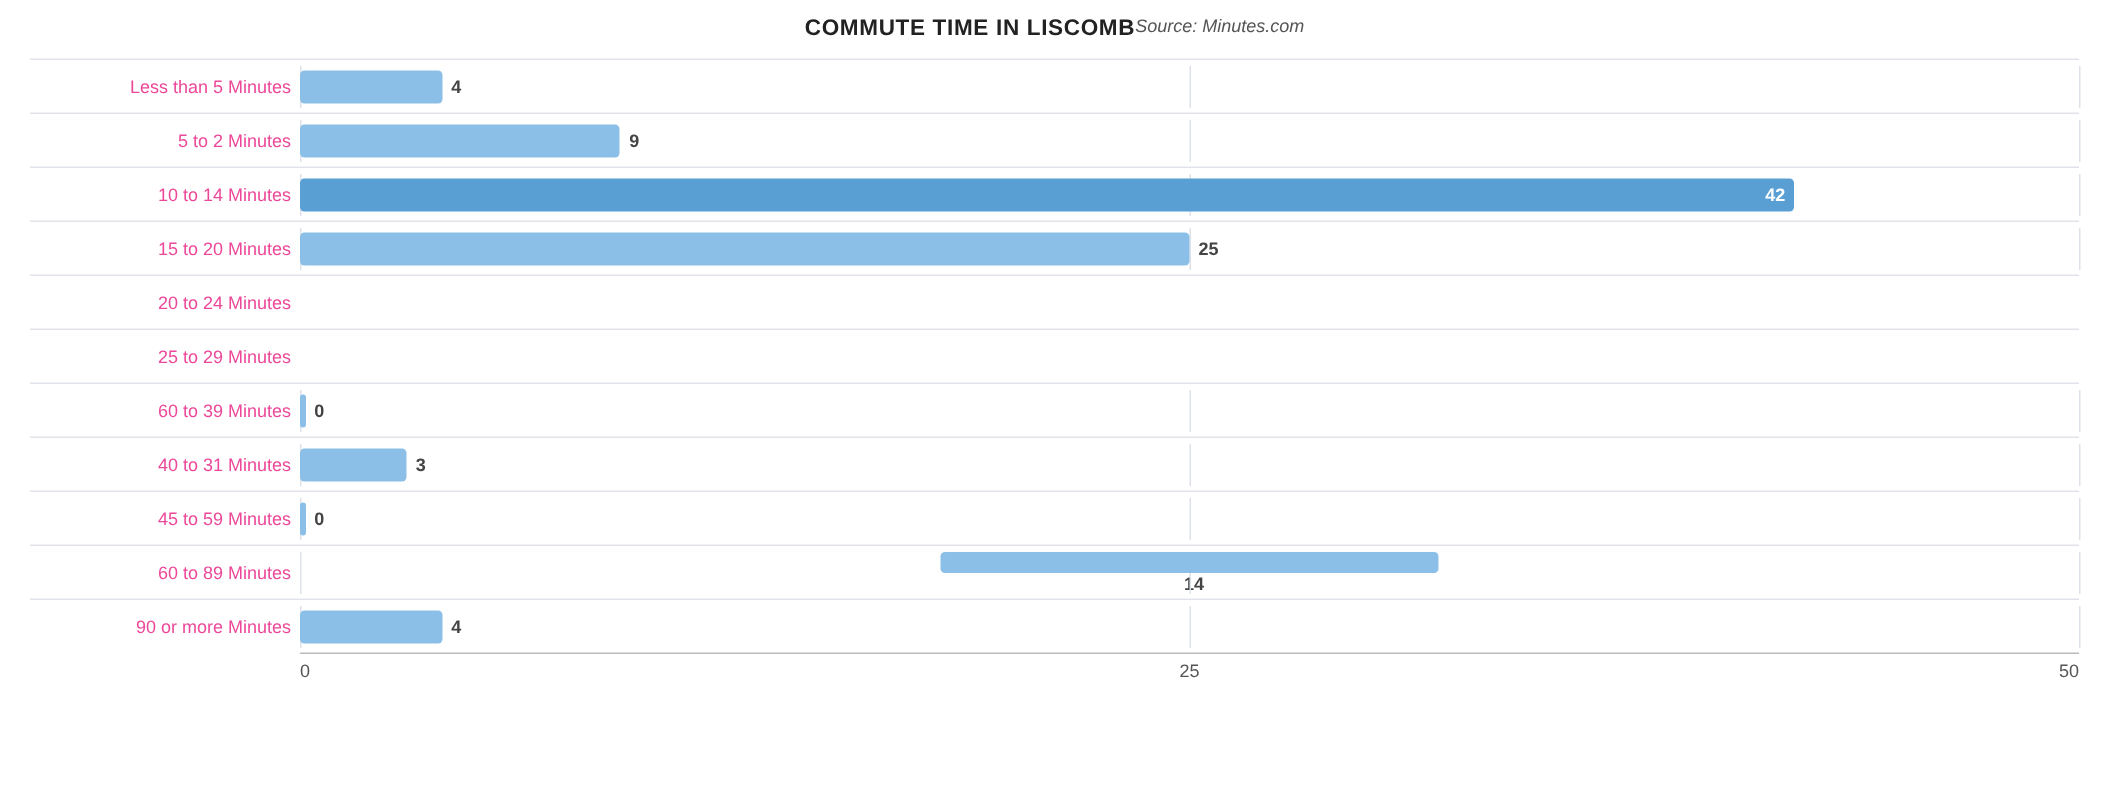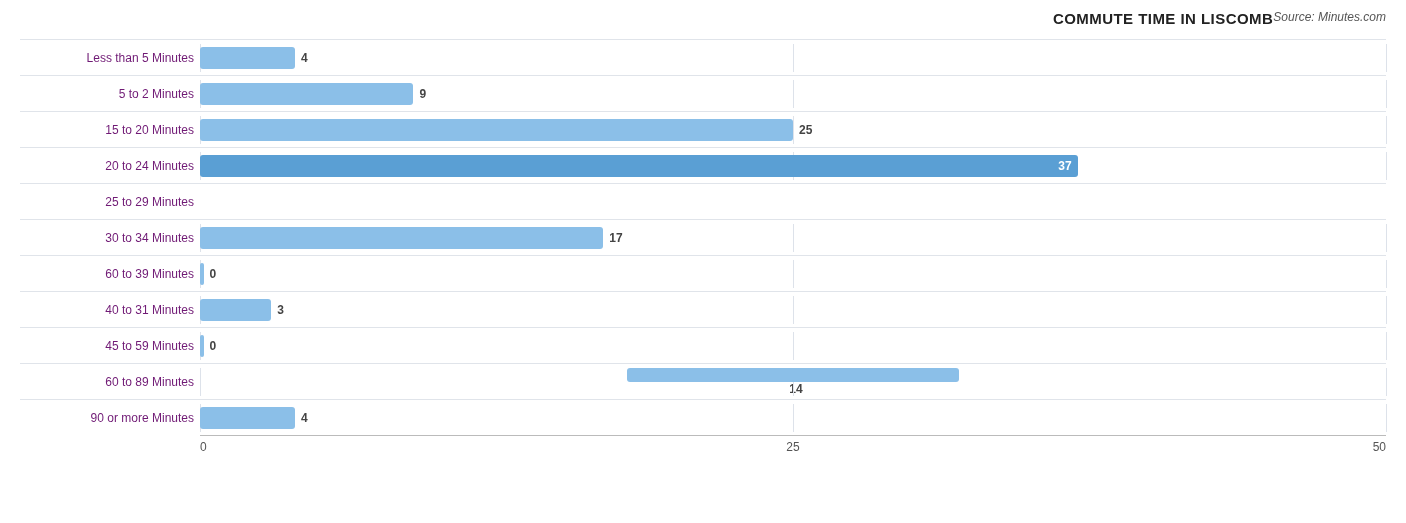--- a/index.html
+++ b/index.html
@@ -8,21 +8,21 @@
       background: #fff;
       padding: 10px 20px;
       width: 1406px;
     }
     .chart-container {
       width: 100%;
       background: #fff;
     }
     .chart-header {
       display: flex;
-      justify-content: flex-end;
+      justify-content: center;
       align-items: flex-start;
       margin-bottom: 12px;
     }
     .chart-title {
       font-size: 15px;
       font-weight: bold;
       color: #222;
       letter-spacing: 0.03em;
       text-transform: uppercase;
     }
@@ -42,21 +42,21 @@
       min-height: 36px;
       position: relative;
     }
     .bar-row:last-of-type {
       
     }
     .bar-label {
       width: 180px;
       min-width: 180px;
       font-size: 12px;
-      color: #701a75;
+      color: #ec4899;
       padding-right: 6px;
       text-align: right;
     }
     .bar-area {
       flex: 1;
       position: relative;
       height: 28px;
       display: flex;
       align-items: center;
     }
@@ -124,52 +124,45 @@
         <div class="bar-label">5 to 2 Minutes</div>
         <div class="bar-area" style="position: relative;">
           <div class="grid-line" style="left: 0%;"></div>
           <div class="grid-line" style="left: 50%;"></div>
           <div class="grid-line" style="left: 100%;"></div>
           <div class="bar-fill" style="width: 18%;"></div>
           <span class="bar-value-outside">9</span>
         </div>
       </div>
       <div class="bar-row">
+        <div class="bar-label">10 to 14 Minutes</div>
+        <div class="bar-area" style="position: relative;">
+          <div class="grid-line" style="left: 0%;"></div>
+          <div class="grid-line" style="left: 50%;"></div>
+          <div class="grid-line" style="left: 100%;"></div>
+          <div class="bar-fill highlight" style="width: 84%;">
+            <span class="bar-value-inside">42</span>
+          </div>
+        </div>
+      </div>
+      <div class="bar-row">
         <div class="bar-label">15 to 20 Minutes</div>
         <div class="bar-area" style="position: relative;">
           <div class="grid-line" style="left: 0%;"></div>
           <div class="grid-line" style="left: 50%;"></div>
           <div class="grid-line" style="left: 100%;"></div>
           <div class="bar-fill" style="width: 50%;"></div>
           <span class="bar-value-outside">25</span>
         </div>
       </div>
       <div class="bar-row">
         <div class="bar-label">20 to 24 Minutes</div>
-        <div class="bar-area" style="position: relative;">
-          <div class="grid-line" style="left: 0%;"></div>
-          <div class="grid-line" style="left: 50%;"></div>
-          <div class="grid-line" style="left: 100%;"></div>
-          <div class="bar-fill highlight" style="width: 74%;">
-            <span class="bar-value-inside">37</span>
-          </div>
-        </div>
       </div>
       <div class="bar-row">
         <div class="bar-label">25 to 29 Minutes</div>
-      </div>
-      <div class="bar-row">
-        <div class="bar-label">30 to 34 Minutes</div>
-        <div class="bar-area" style="position: relative;">
-          <div class="grid-line" style="left: 0%;"></div>
-          <div class="grid-line" style="left: 50%;"></div>
-          <div class="grid-line" style="left: 100%;"></div>
-          <div class="bar-fill" style="width: 34%;"></div>
-          <span class="bar-value-outside">17</span>
-        </div>
       </div>
       <div class="bar-row">
         <div class="bar-label">60 to 39 Minutes</div>
         <div class="bar-area" style="position: relative;">
           <div class="grid-line" style="left: 0%;"></div>
           <div class="grid-line" style="left: 50%;"></div>
           <div class="grid-line" style="left: 100%;"></div>
           <div class="bar-fill" style="width: 0.3%;"></div>
           <span class="bar-value-outside">0</span>
         </div>

